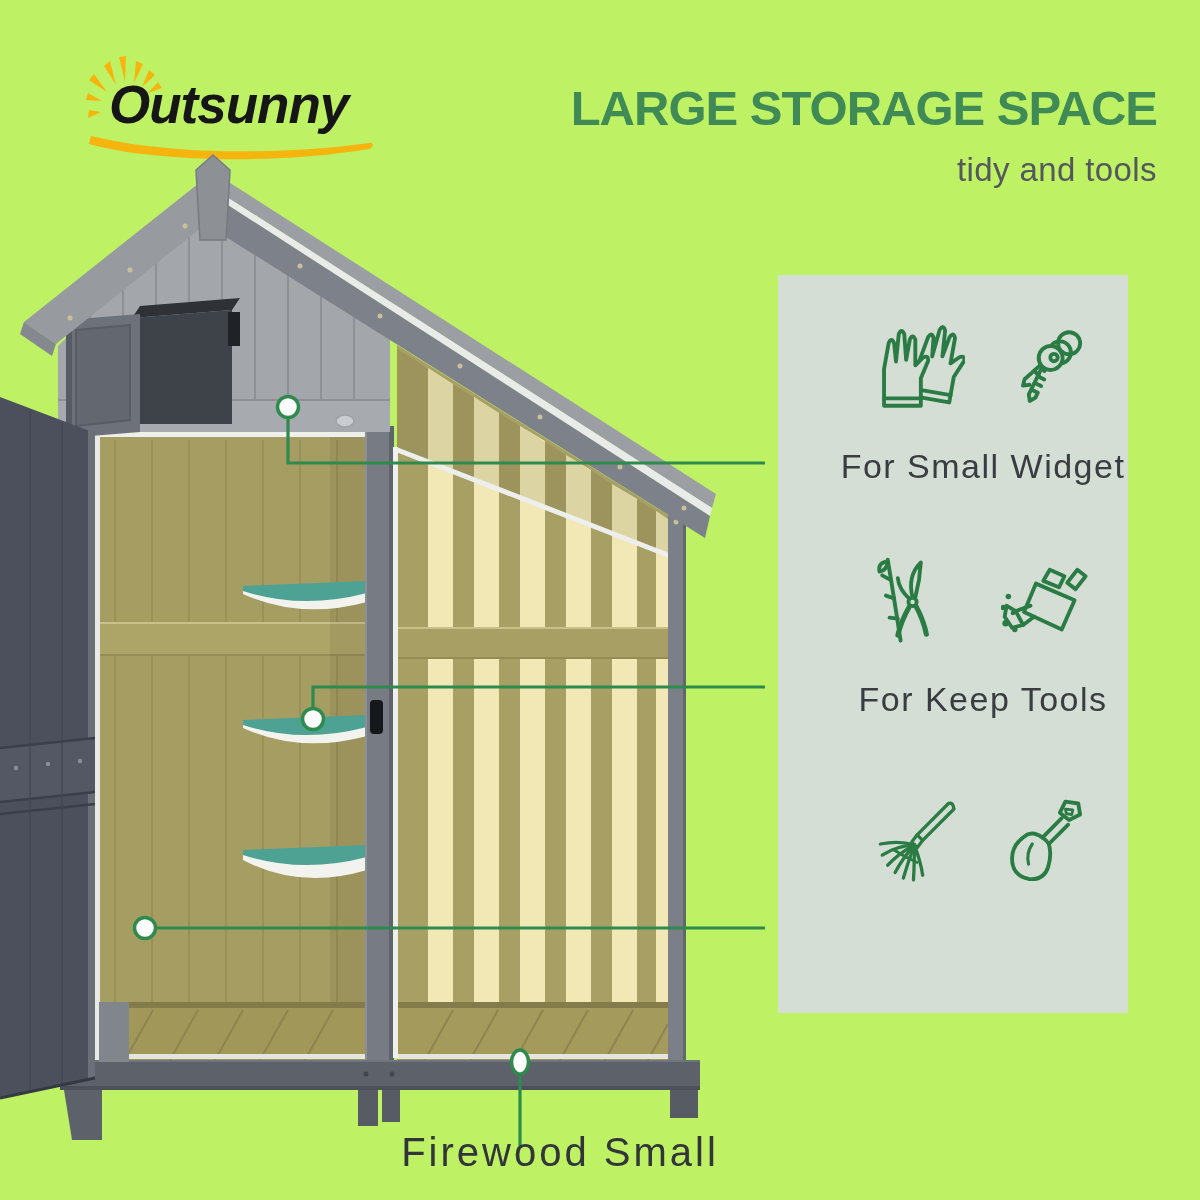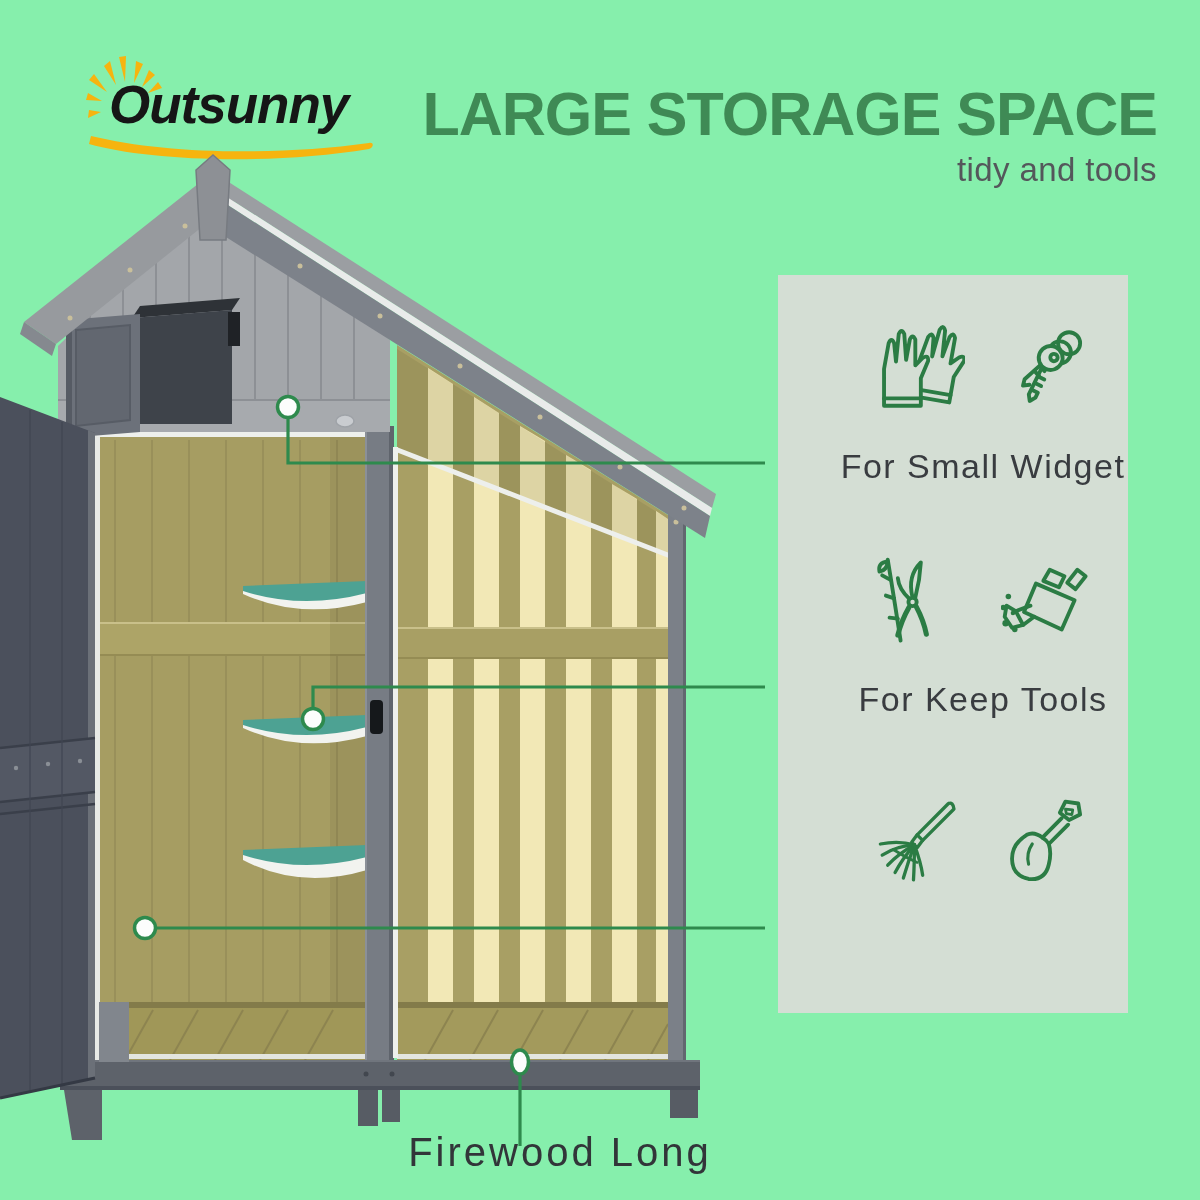--- a/index.html
+++ b/index.html
@@ -1,26 +1,26 @@
 <!DOCTYPE html>
 <html><head>
 <meta charset="utf-8">
 <style>
   html,body{margin:0;padding:0;background:#ffffff;}
-  .page{position:relative;width:1200px;height:1200px;background:#86efac;overflow:hidden;
+  .page{position:relative;width:1200px;height:1200px;background:#bef264;overflow:hidden;
         font-family:"Liberation Sans",sans-serif;}
 
   
   .logo{position:absolute;left:85px;top:48px;width:300px;height:115px;}
   .logo svg{position:absolute;left:0;top:0;}
   .logo-text{position:absolute;left:24px;top:30px;font-size:53px;font-weight:bold;
              font-style:italic;color:#161616;letter-spacing:-1px;line-height:1;}
 
   
-  .title{position:absolute;right:43px;top:84px;font-size:61px;font-weight:bold;
+  .title{position:absolute;right:43px;top:84px;font-size:49px;font-weight:bold;
          color:#3f8a55;letter-spacing:-1px;white-space:nowrap;line-height:1;}
   .subtitle{position:absolute;right:43px;top:148px;text-align:right;color:#54575b;
             font-size:33px;font-weight:300;letter-spacing:.4px;line-height:44px;}
 
   
   .panel{position:absolute;left:778px;top:275px;width:350px;height:738px;background:#d4ded4;}
   .feature{position:absolute;left:10px;width:390px;text-align:center;}
   .icons-row{display:flex;justify-content:center;gap:36px;}
   .ficon{display:block;}
   .flabel{margin-top:32px;font-size:34px;font-weight:300;color:#393c40;
@@ -352,15 +352,15 @@
         <polyline points="156,928 765,928"></polyline>
         <circle cx="145" cy="928" r="10.5" fill="#fcfdfc" stroke-width="3.5"></circle>
       </g>
       <g>
         <line x1="520" y1="1076" x2="520" y2="1146"></line>
         <ellipse cx="520" cy="1062" rx="8.5" ry="12" fill="#fcfdfc" stroke-width="3.5"></ellipse>
       </g>
     </g>
   </svg>
 
-  <div class="firewood-label">Firewood Long</div>
+  <div class="firewood-label">Firewood Small</div>
 
 </div>
 
 </body></html>

